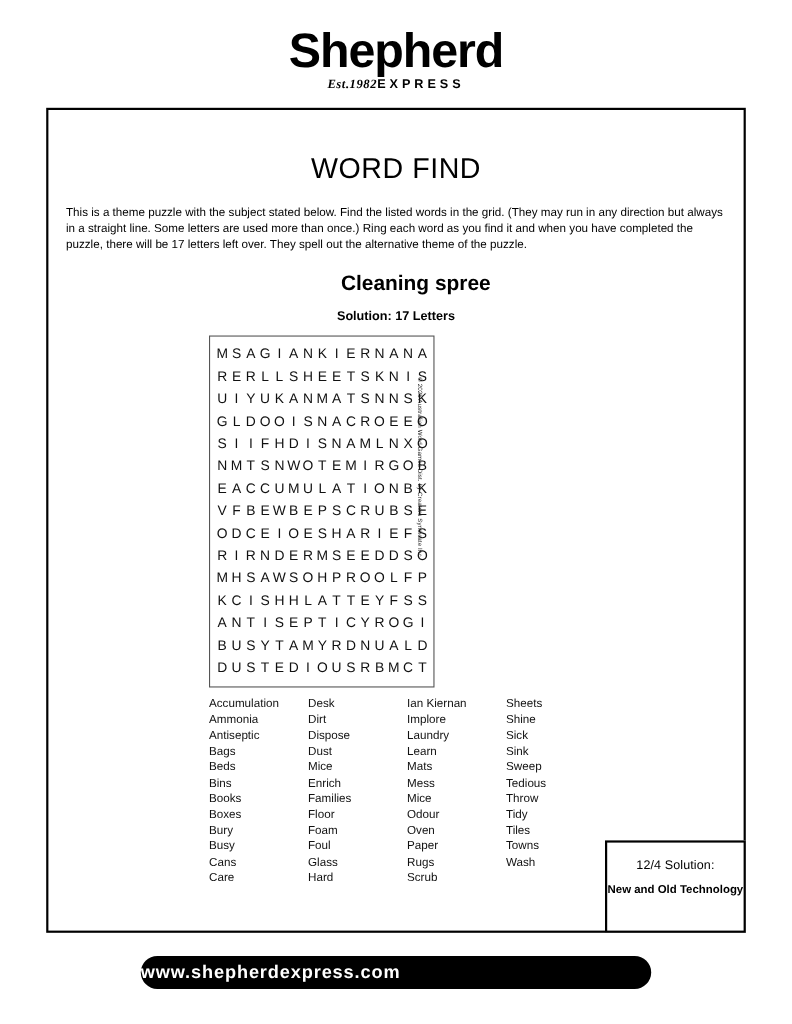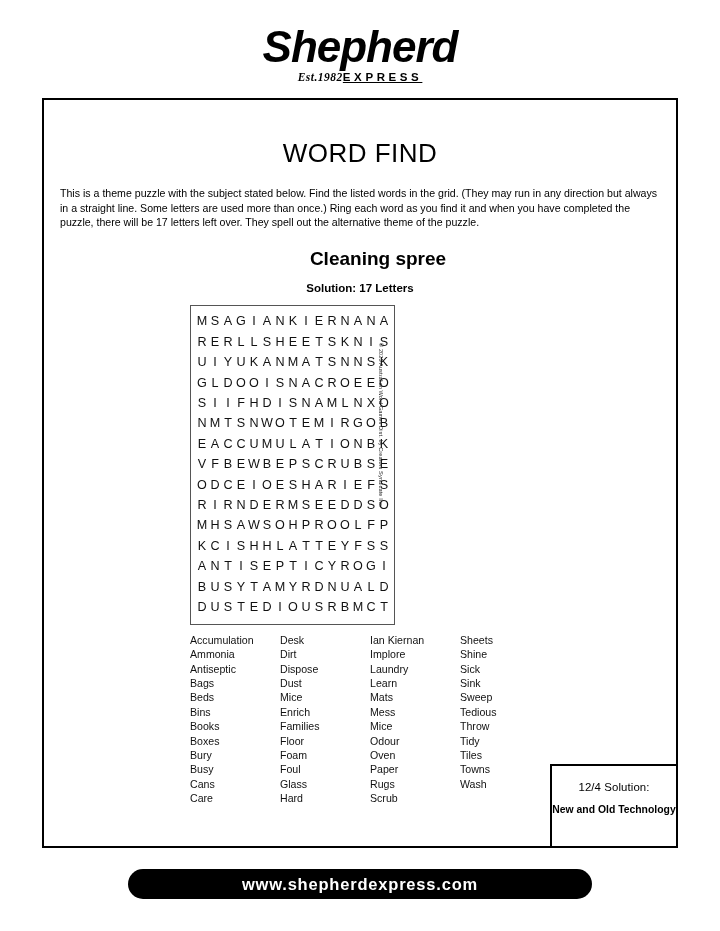--- a/index.html
+++ b/index.html
@@ -20,21 +20,20 @@
   .masthead {
     position: absolute;
     top: 24px;
     left: 0;
     width: 720px;
     text-align: center;
   }
   .logo-word {
     font-family: "Liberation Sans", sans-serif;
     font-weight: bold;
-    font-style: italic;
     font-size: 44px;
     letter-spacing: -1px;
     line-height: 46px;
     color: #000;
     display: block;
   }
   .logo-sub {
     display: block;
     margin-top: 1px;
     font-size: 11.5px;
@@ -45,21 +44,20 @@
   .logo-sub .est {
     font-family: "Liberation Serif", serif;
     font-style: italic;
     font-weight: bold;
     letter-spacing: 0.5px;
   }
   .logo-sub .exp {
     font-family: "Liberation Sans", sans-serif;
     font-weight: bold;
     letter-spacing: 3.6px;
-    text-decoration: underline;
   }
 
   
   .frame {
     position: absolute;
     left: 42px;
     top: 98px;
     width: 636px;
     height: 750px;
     border: 2px solid #000;
@@ -184,21 +182,20 @@
   
   .footer-pill {
     position: absolute;
     left: 128px;
     top: 869px;
     width: 464px;
     height: 30px;
     background: #000;
     border-radius: 15px;
     color: #fff;
-    text-align: center;
     line-height: 30px;
     font-size: 16.5px;
     font-weight: bold;
     letter-spacing: 0.8px;
   }
 </style>
 </head>
 <body>
 
 <div class="masthead">

